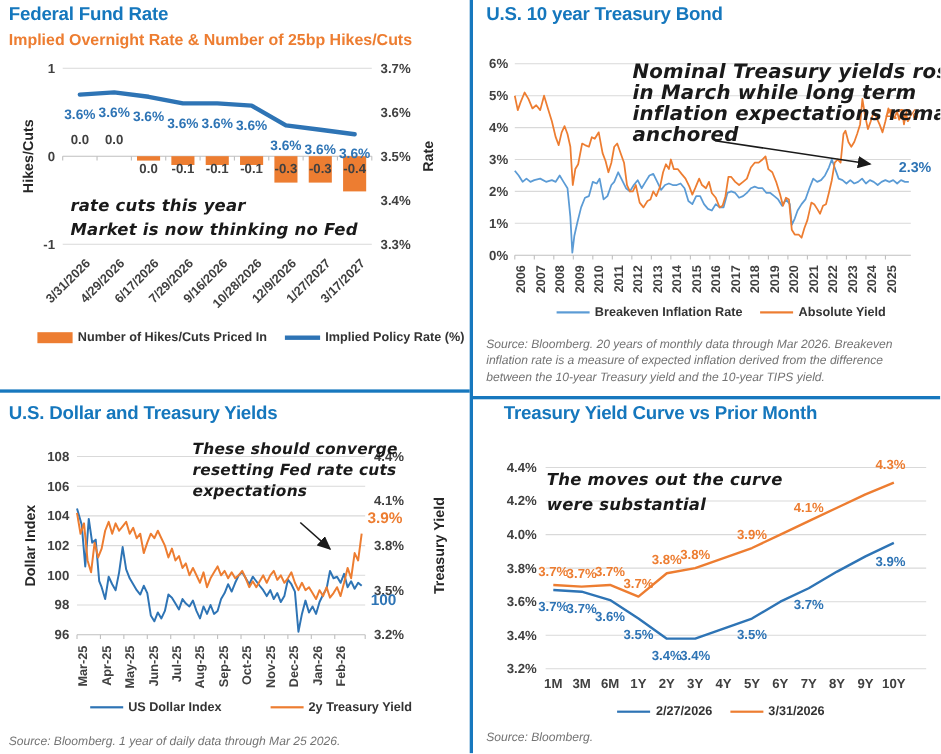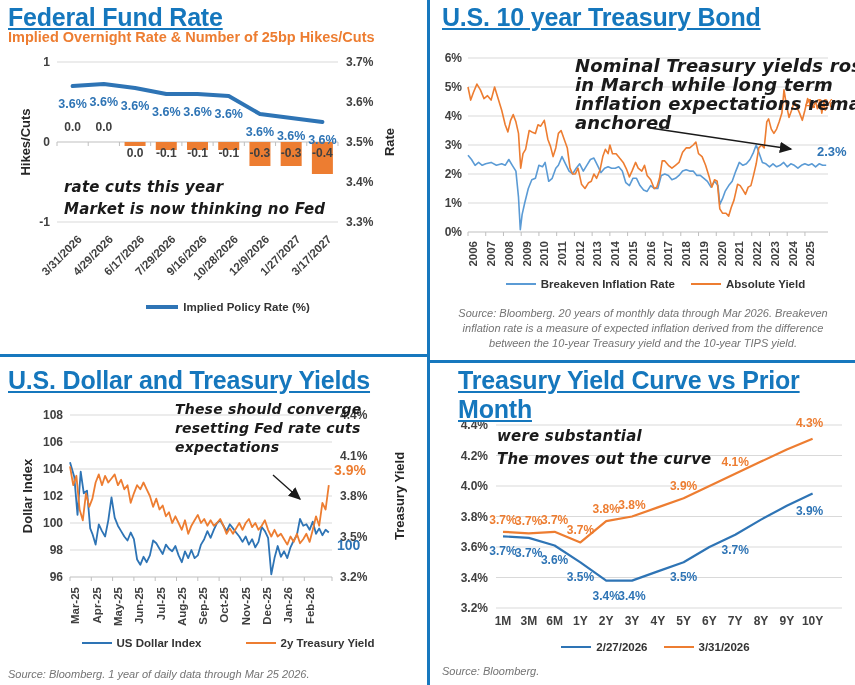--- a/index.html
+++ b/index.html
@@ -5,21 +5,21 @@
 <style>
   html,body{margin:0;padding:0;background:#fff;}
   .page{position:relative;width:855px;height:685px;background:#fff;overflow:hidden;
         font-family:"Liberation Sans", sans-serif;}
   .quad{position:absolute;}
   #q1{left:0;top:0;width:428px;height:354px;}
   #q2{left:428px;top:0;width:427px;height:361px;}
   #q3{left:0;top:363px;width:428px;height:322px;}
   #q4{left:428px;top:363px;width:427px;height:322px;}
   .quad svg{position:absolute;left:0;top:0;}
-  .title{position:absolute;font-size:25px;font-weight:bold;color:var(--title_blue);letter-spacing:-0.2px;text-decoration:underline;}
+  .title{position:absolute;font-size:17px;font-weight:bold;color:var(--title_blue);letter-spacing:-0.2px;}
   .subtitle{position:absolute;font-size:14.5px;font-weight:bold;color:var(--orange);}
   .hand{position:absolute;font-family:"DejaVu Sans", sans-serif;font-style:italic;font-weight:600;
         color:var(--annotation);font-size:14px;line-height:19px;letter-spacing:0.2px;}
   .hand div{white-space:nowrap;}
   .legend{position:absolute;left:12px;right:0;display:flex;justify-content:center;align-items:flex-end;gap:16px;padding-left:16px;}
   .leg-item{display:flex;align-items:center;}
   .leg-label{font-size:11.5px;font-weight:700;color:#333;}
   .sw{display:inline-block;margin-right:5px;}
   .sw-bar{width:32px;height:10px;background:var(--orange);}
   .sw-blue-thick{width:32px;height:4px;background:var(--blue);}
@@ -98,20 +98,24 @@
         <text x="301.16666666666663" y="240" font-family="&quot;Liberation Sans&quot;, sans-serif" text-anchor="end" font-size="11.5" font-weight="bold" fill="#404040" transform="rotate(-45 301.16666666666663 240)">1/27/2027</text>
         <text x="332.38888888888886" y="240" font-family="&quot;Liberation Sans&quot;, sans-serif" text-anchor="end" font-size="11.5" font-weight="bold" fill="#404040" transform="rotate(-45 332.38888888888886 240)">3/17/2027</text>
       </svg>
     <div class="title" style="left:8px;top:3px;">Federal Fund Rate</div>
     <div class="subtitle" style="left:8px;top:29px;">Implied Overnight Rate &amp; Number of 25bp Hikes/Cuts</div>
     <div class="hand" style="left:64px;top:176px;font-size:15px;line-height:22px;">
       <div>rate cuts this year</div>
       <div>Market is now thinking no Fed</div>
     </div>
     <div class="legend" style="top:301px;">
+      <span class="leg-item">
+        <span class="sw sw-bar"></span>
+        <span class="leg-label">Number of Hikes/Cuts Priced In</span>
+      </span>
       <span class="leg-item">
         <span class="sw sw-blue-thick"></span>
         <span class="leg-label">Implied Policy Rate (%)</span>
       </span>
     </div>
   </div>
 
   <div class="quad" id="q2">
     <svg id="svg-bond" width="427" height="361" viewBox="0 0 427 361">
         <line x1="40" y1="58" x2="400" y2="58" stroke="#D9D9D9" stroke-width="1"></line>
@@ -189,21 +193,21 @@
     <div class="legend" style="top:278px;">
       <span class="leg-item">
         <span class="sw sw-thin-lblue"></span>
         <span class="leg-label">Breakeven Inflation Rate</span>
       </span>
       <span class="leg-item">
         <span class="sw sw-thin-orange"></span>
         <span class="leg-label">Absolute Yield</span>
       </span>
     </div>
-    <div class="source" style="left:14px;top:306px;width:402px;text-align:center;">Source: Bloomberg. 20 years of monthly data through Mar 2026. Breakeven inflation rate is a measure of expected inflation derived from the difference between the 10-year Treasury yield and the 10-year TIPS yield.</div>
+    <div class="source" style="left:14px;top:306px;width:402px;">Source: Bloomberg. 20 years of monthly data through Mar 2026. Breakeven inflation rate is a measure of expected inflation derived from the difference between the 10-year Treasury yield and the 10-year TIPS yield.</div>
   </div>
 
   <div class="quad" id="q3">
     <svg id="svg-dollar" width="428" height="322" viewBox="0 0 428 322">
         <line x1="70" y1="52" x2="332" y2="52" stroke="#D9D9D9" stroke-width="1"></line>
         <text x="63" y="56" font-family="&quot;Liberation Sans&quot;, sans-serif" text-anchor="end" font-size="12" font-weight="bold" fill="#404040">108</text>
         <line x1="70" y1="79" x2="332" y2="79" stroke="#D9D9D9" stroke-width="1"></line>
         <text x="63" y="83" font-family="&quot;Liberation Sans&quot;, sans-serif" text-anchor="end" font-size="12" font-weight="bold" fill="#404040">106</text>
         <line x1="70" y1="106" x2="332" y2="106" stroke="#D9D9D9" stroke-width="1"></line>
         <text x="63" y="110" font-family="&quot;Liberation Sans&quot;, sans-serif" text-anchor="end" font-size="12" font-weight="bold" fill="#404040">104</text>
@@ -322,22 +326,22 @@
         <text x="126.6" y="160.75000000000003" font-family="&quot;Liberation Sans&quot;, sans-serif" text-anchor="middle" font-size="12" font-weight="bold" fill="#ED7D31">3.7%</text>
         <text x="152.4" y="171.42500000000007" font-family="&quot;Liberation Sans&quot;, sans-serif" text-anchor="middle" font-size="12" font-weight="bold" fill="#ED7D31">3.7%</text>
         <text x="178.2" y="150.07500000000005" font-family="&quot;Liberation Sans&quot;, sans-serif" text-anchor="middle" font-size="12" font-weight="bold" fill="#ED7D31">3.8%</text>
         <text x="204" y="145.50000000000009" font-family="&quot;Liberation Sans&quot;, sans-serif" text-anchor="middle" font-size="12" font-weight="bold" fill="#ED7D31">3.8%</text>
         <text x="255.6" y="127.20000000000005" font-family="&quot;Liberation Sans&quot;, sans-serif" text-anchor="middle" font-size="12" font-weight="bold" fill="#ED7D31">3.9%</text>
         <text x="307.20000000000005" y="102.80000000000004" font-family="&quot;Liberation Sans&quot;, sans-serif" text-anchor="middle" font-size="12" font-weight="bold" fill="#ED7D31">4.1%</text>
         <text x="381.6" y="63.72500000000011" font-family="&quot;Liberation Sans&quot;, sans-serif" text-anchor="middle" font-size="12" font-weight="bold" fill="#ED7D31">4.3%</text>
       </svg>
     <div class="title" style="left:30px;top:3px;">Treasury Yield Curve vs Prior Month</div>
     <div class="hand" style="left:69px;top:62px;font-size:15px;line-height:23px;">
+      <div>The moves out the curve</div>
       <div>were substantial</div>
-      <div>The moves out the curve</div>
     </div>
     <div class="legend" style="top:278px;">
       <span class="leg-item">
         <span class="sw sw-med-blue"></span>
         <span class="leg-label">2/27/2026</span>
       </span>
       <span class="leg-item">
         <span class="sw sw-med-orange"></span>
         <span class="leg-label">3/31/2026</span>
       </span>

